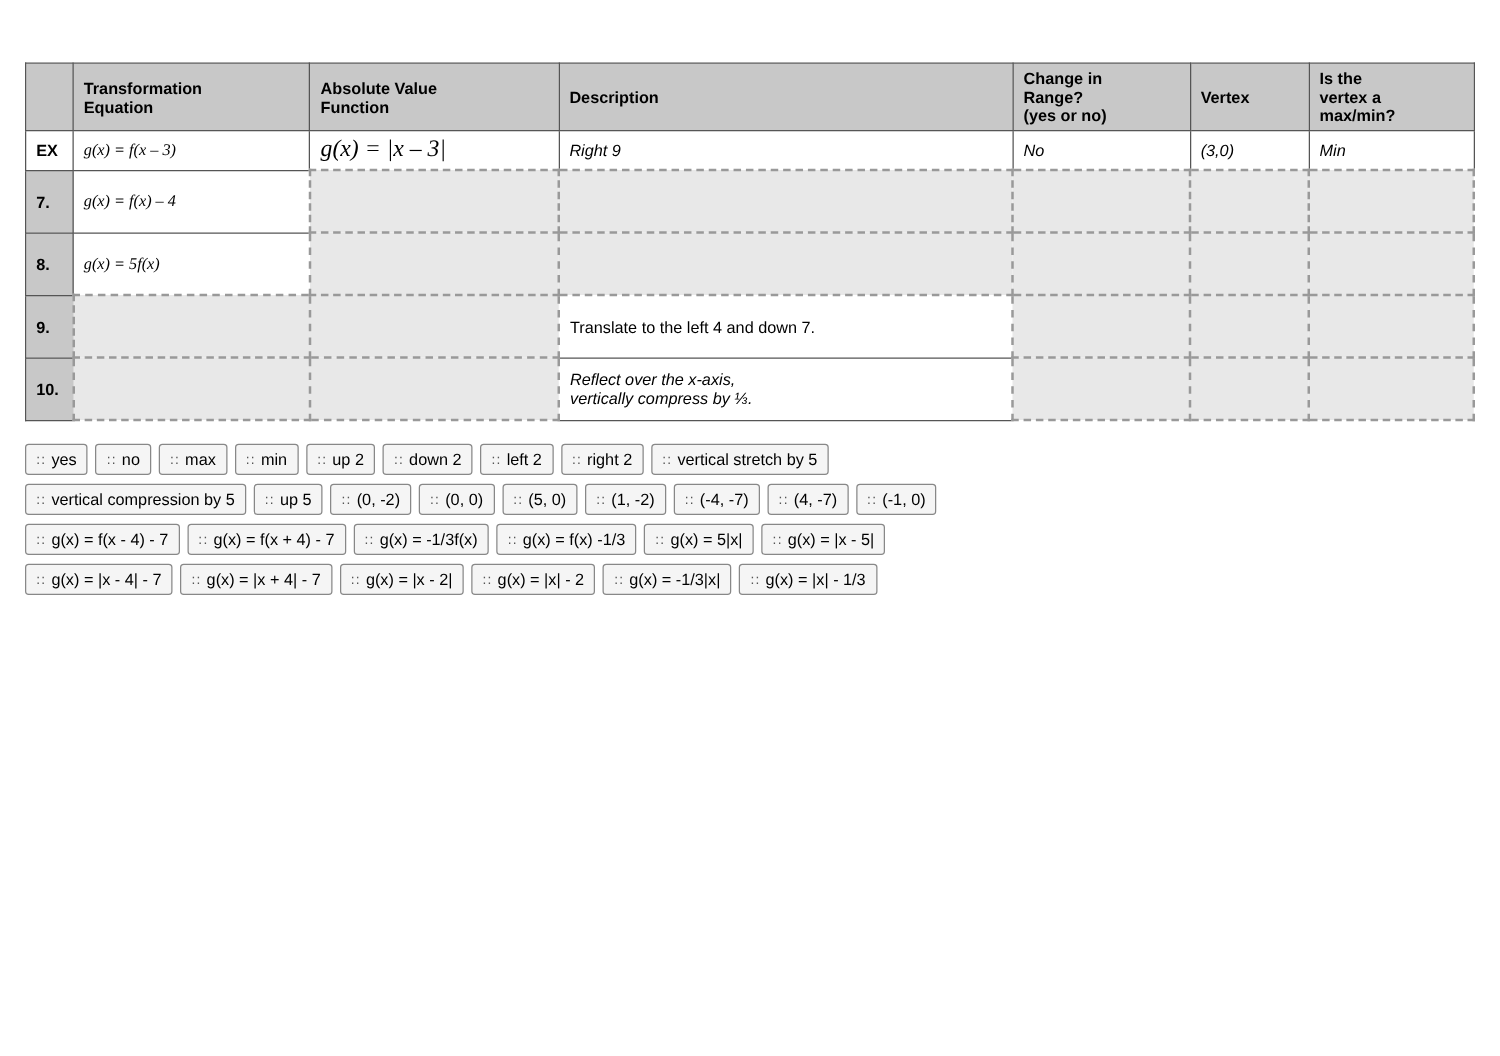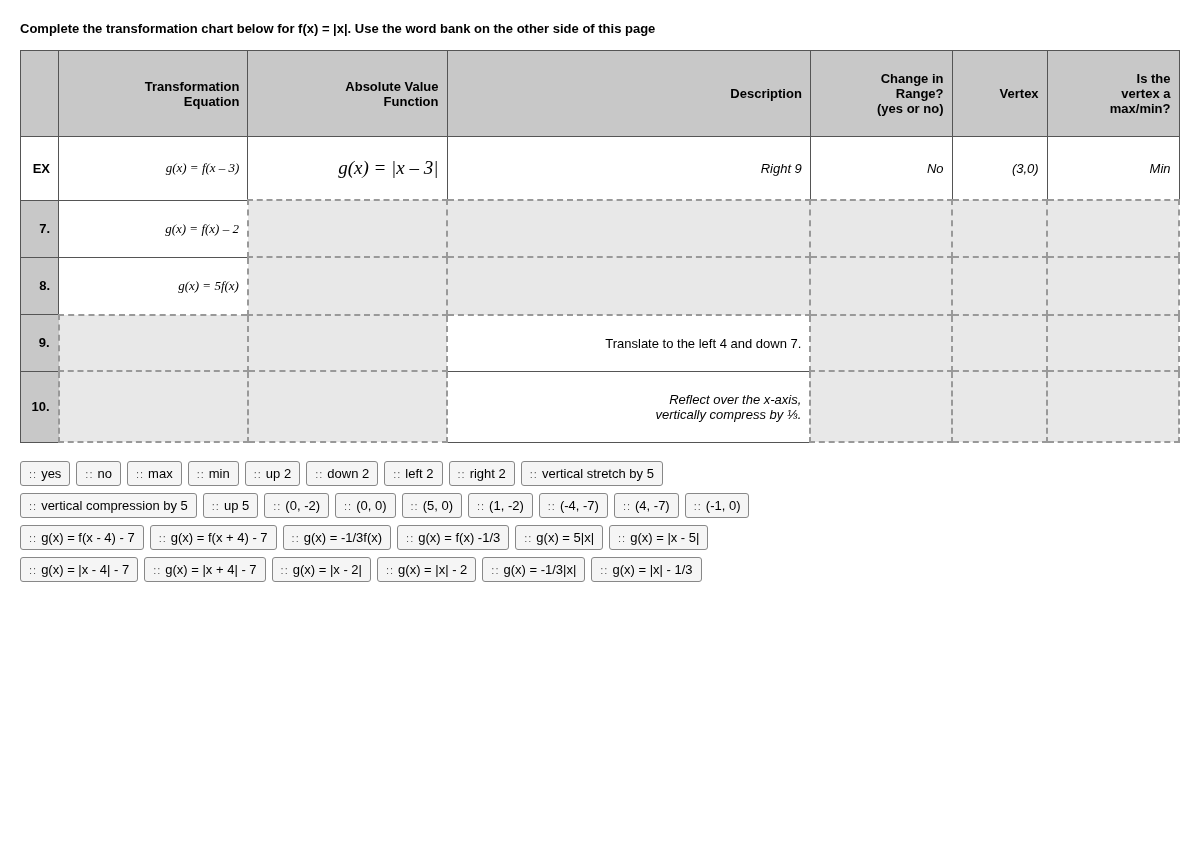--- a/index.html
+++ b/index.html
@@ -17,23 +17,23 @@
     }
     .instructions span { font-style: normal; }
 
     table {
       border-collapse: collapse;
       width: 100%;
       margin-bottom: 18px;
     }
     th, td {
       border: 1px solid #555;
-      padding: 20px 8px;
+      padding: 4px 8px;
       vertical-align: middle;
-      text-align: right;
+      text-align: left;
       font-size: 13px;
     }
     th {
       background: #c8c8c8;
       font-weight: bold;
     }
     .row-num {
       background: #c8c8c8;
       font-weight: bold;
       width: 38px;
@@ -75,21 +75,21 @@
       color: #555;
       letter-spacing: 1px;
     }
     .math { font-family: 'Times New Roman', serif; font-style: italic; }
   </style>
 </head>
 <body>
 
 <div>
   <p class="instructions">
-    <span>Complete the transformation chart below for f(x) = |x|. Use the word bank on the other side of this page</span><br>
+    <br>
   </p>
 </div>
 
 <table>
   <thead>
     <tr>
       <th></th>
       <th>Transformation<br>Equation</th>
       <th>Absolute Value<br>Function</th>
       <th>Description</th>
@@ -105,21 +105,21 @@
       <td><span class="math">g(x) = f(x – 3)</span></td>
       <td><span class="italic-hand">g(x) = |x – 3|</span></td>
       <td><em>Right 9</em></td>
       <td><em>No</em></td>
       <td><em>(3,0)</em></td>
       <td><em>Min</em></td>
     </tr>
 
     <tr>
       <td class="row-num">7.</td>
-      <td><span class="math">g(x) = f(x) – 2</span></td>
+      <td><span class="math">g(x) = f(x) – 4</span></td>
       <td class="blank-cell"></td>
       <td class="blank-cell"></td>
       <td class="blank-cell"></td>
       <td class="blank-cell"></td>
       <td class="blank-cell"></td>
     </tr>
 
     <tr>
       <td class="row-num">8.</td>
       <td><span class="math">g(x) = 5f(x)</span></td>

